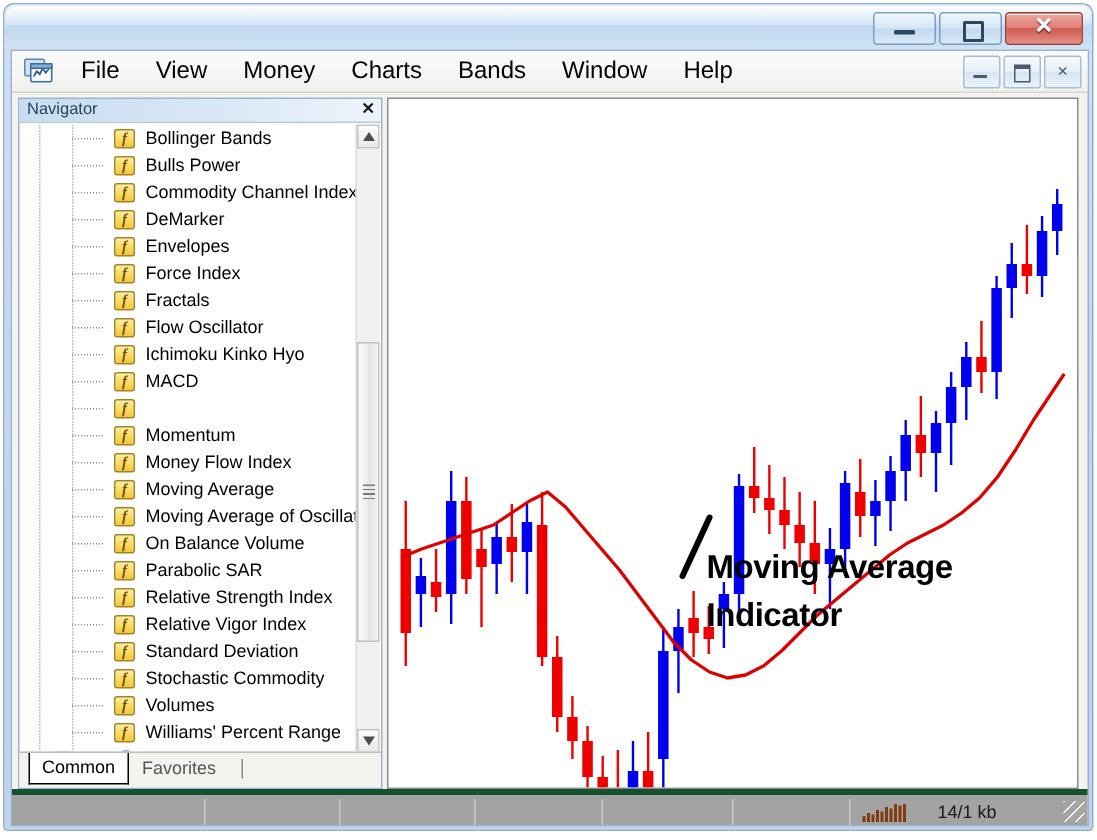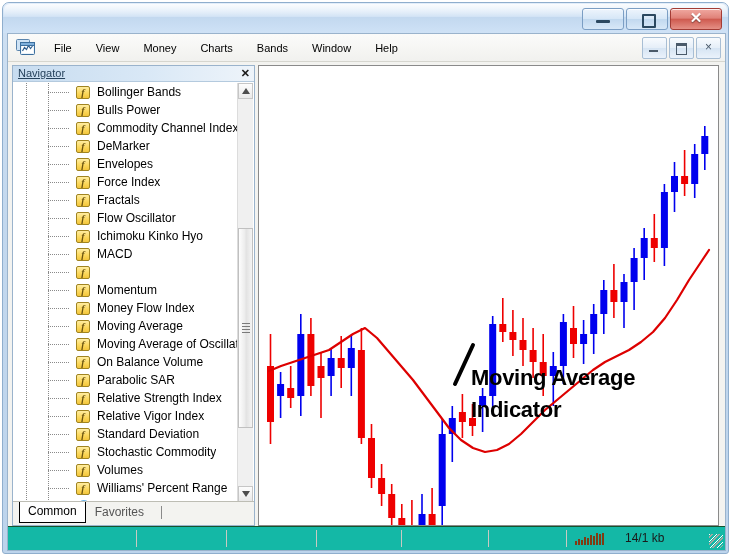--- a/index.html
+++ b/index.html
@@ -107,21 +107,21 @@
     width: 20px; height: 19px;
   }
   .menu-items {
     position: absolute;
     left: 34px; top: 0;
     height: 28px;
     display: flex;
     align-items: center;
   }
   .menu-item {
-    font-size: 11px;
+    font-size: 16px;
     color: #000000;
     padding: 3px 12px;
     cursor: default;
     white-space: nowrap;
   }
 
   
   .mdi-buttons {
     position: absolute;
     right: 4px; top: 3px;
@@ -171,21 +171,20 @@
     width: 100%; height: 16px;
     background: linear-gradient(to right, #c7dcf0 0%, #d9e8f6 55%, #eef4fa 100%);
     border-bottom: 1px solid #b4cade;
     box-sizing: border-box;
   }
   .nav-title {
     position: absolute;
     left: 5px; top: 1px;
     font-size: 11px;
     color: #26425c;
-    text-decoration: underline;
   }
   .nav-close {
     position: absolute;
     right: 4px; top: 0px;
     font-size: 11px; font-weight: bold;
     color: #1a1a1a;
     cursor: pointer;
     line-height: 15px;
   }
 
@@ -386,22 +385,22 @@
     color: #000000;
     line-height: 1.45;
     letter-spacing: -0.3px;
   }
 
   
   .statusbar {
     position: absolute;
     left: 0; bottom: 0;
     width: 100%; height: 24px;
-    background: #14b8a6;
-    border-top: 1px solid #14532d;
+    background: #a3a3a3;
+    border-top: 4px solid #14532d;
     box-sizing: border-box;
   }
   .sb-div {
     position: absolute;
     top: 3px;
     width: 1px; height: 17px;
     background: #c9c9c2;
   }
   .signal {
     position: absolute;

